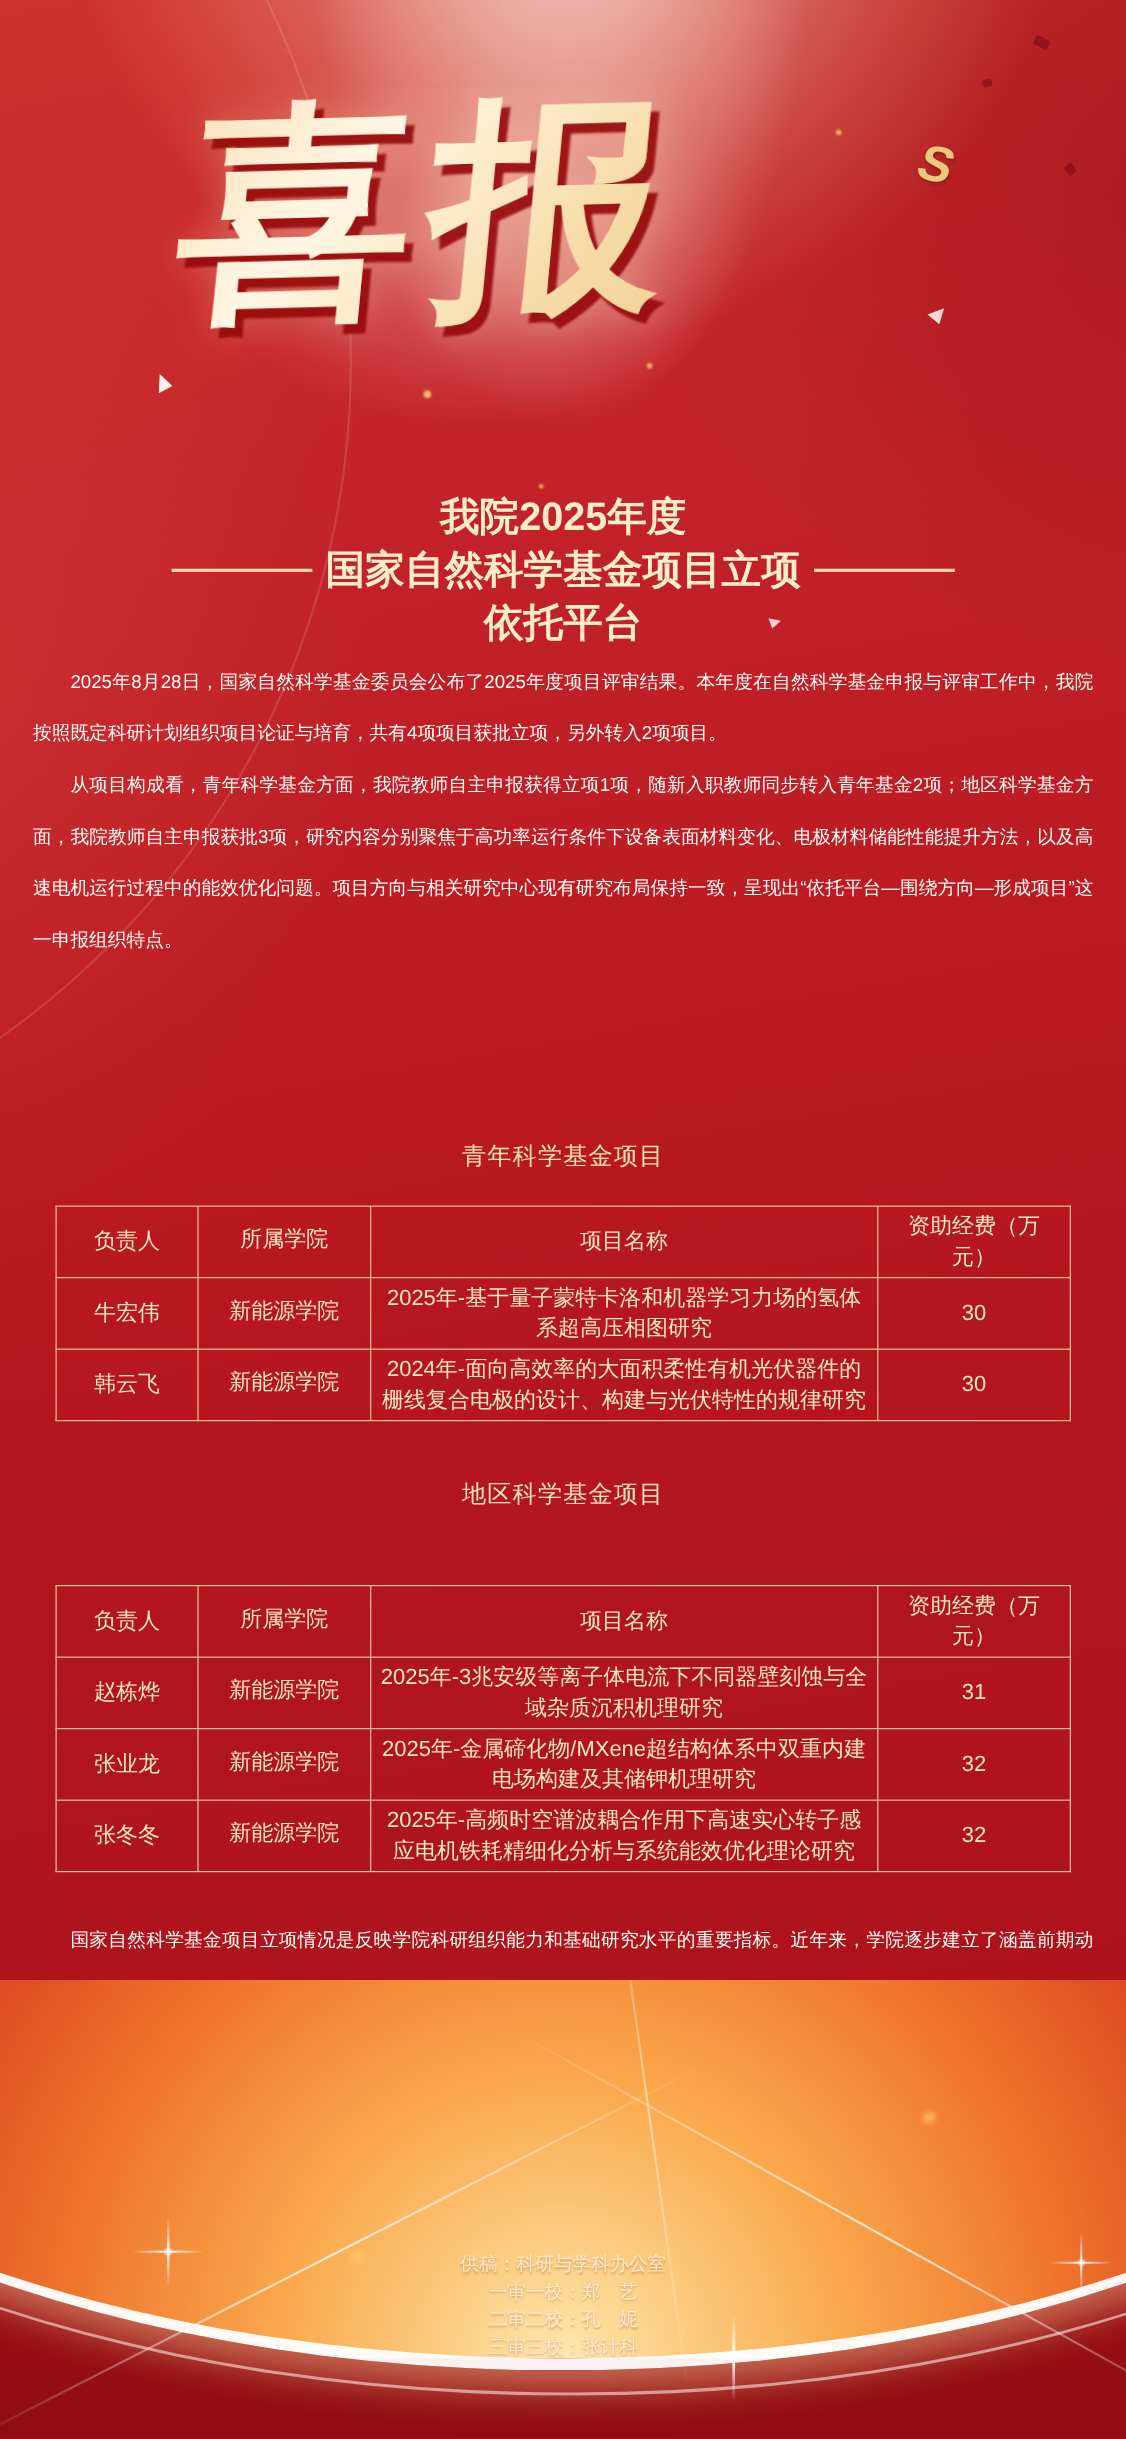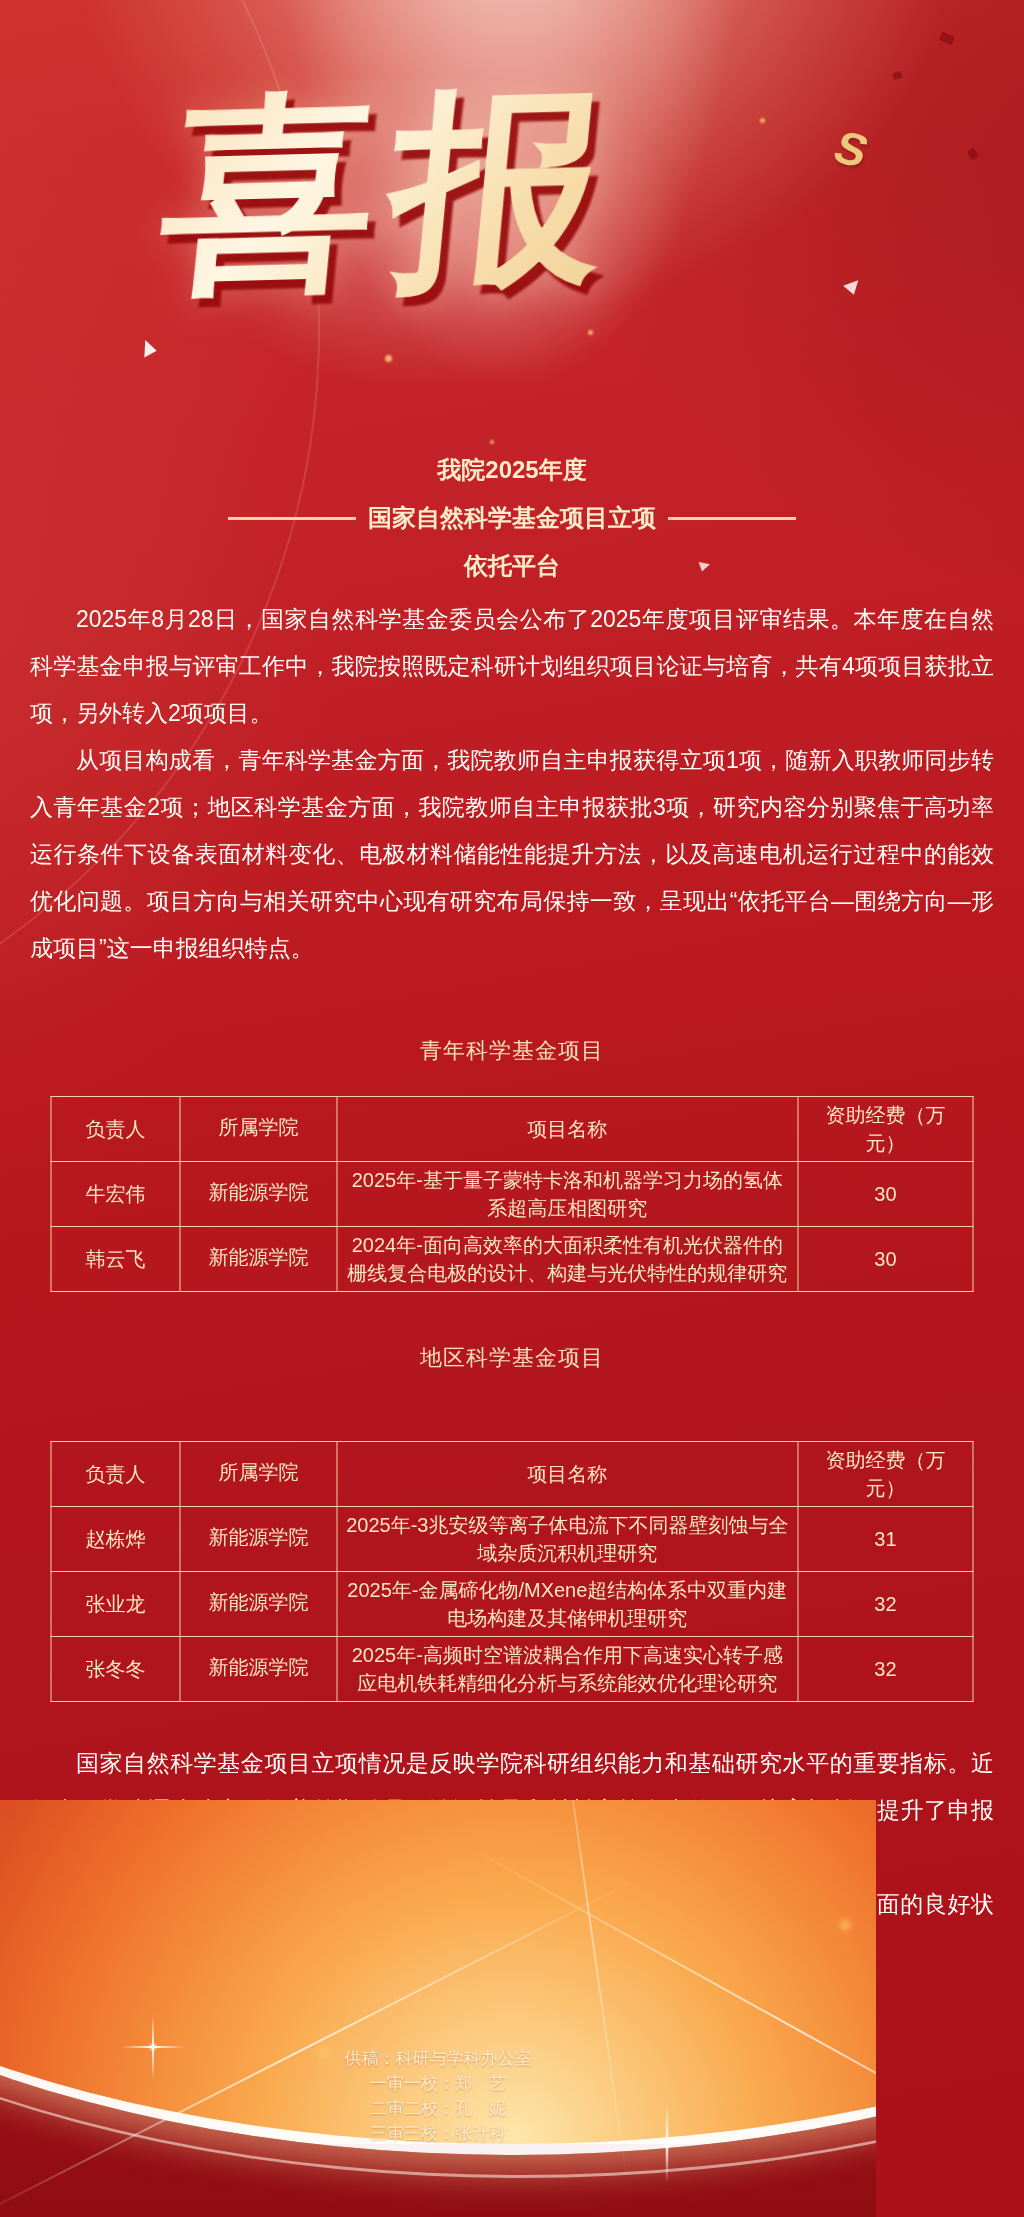--- a/index.html
+++ b/index.html
@@ -45,27 +45,27 @@
     position:absolute; left:-120px; top:52px; width:100%; text-align:center;
     font-size:212px; line-height:280px; font-weight:900; letter-spacing:16px;
     transform:skewX(-7deg) rotate(-1.5deg);
     background:linear-gradient(128deg,#f3cf97 8%, #fff6e2 42%, #f7ddab 62%, #eac584 90%);
     -webkit-background-clip:text; background-clip:text; -webkit-text-fill-color:transparent;
     filter:drop-shadow(8px 9px 1px rgba(150,8,10,.9)) drop-shadow(0 0 18px rgba(255,230,190,.25));
   }
 
   
   .subtitle{ position:absolute; left:0; top:446px; width:100%; text-align:center;
-    color:#fcedca; font-weight:bold; font-size:24px; line-height:48px; }
+    color:#fcedca; font-weight:bold; font-size:36px; line-height:48px; }
   .subtitle .mid{ display:flex; align-items:center; justify-content:center; gap:12px; }
   .subtitle .dash{ width:128px; height:3px; background:#f3d8a6; }
 
   
   .bodytext{ position:absolute; left:30px; right:30px; color:#fffdf8;
-    font-size:23px; line-height:47px; text-align:justify; }
+    font-size:17px; line-height:47px; text-align:justify; }
   .bodytext p{ text-indent:2em; }
   .body-1{ top:596px; }
   .body-2{ top:1740px; }
 
   
   .section-title{ position:absolute; left:0; width:100%; text-align:center;
     color:#f6e0ba; font-size:22px; letter-spacing:1px; font-weight:500; }
   .st-1{ top:1036px;text-align:center; }
   .st-2{ top:1343px; }
 
@@ -75,21 +75,21 @@
   table.grant.tb-1{ top:1096px; }
   table.grant.tb-2{ top:1441px; }
   table.grant th, table.grant td{ border:1px solid #eed3a4; text-align:center;
     vertical-align:middle; padding:4px 8px; line-height:28px; font-weight:normal; }
   table.grant th{ height:40px; font-size:20px; color:#f9e6c2; }
   table.grant th:nth-child(1), table.grant td:nth-child(1){ width:14%; }
   table.grant th:nth-child(2), table.grant td:nth-child(2){ width:17%;font-family:Liberation Mono, monospace; }
   table.grant th:nth-child(4), table.grant td:nth-child(4){ width:19%; }
 
   
-  .bottom-area{ position:absolute; left:0; top:1800px; width:876px; height:417px; overflow:hidden;
+  .bottom-area{ position:absolute; left:0; top:1800px; width:1024px; height:417px; overflow:hidden;
     background:linear-gradient(180deg,#ab1119 0%, #a01017 40%, #900d14 100%); }
   .dome-arc2{ position:absolute; left:-420px; top:-562px; width:1880px; height:940px; border-radius:50%;
     border-bottom:3px solid rgba(255,255,255,.55); }
   .dome{ position:absolute; left:-388px; top:-545px; width:1800px; height:900px; border-radius:50%;
     background:radial-gradient(ellipse at 50% 100%,
       rgba(255,236,175,.98) 0%, rgba(255,178,80,.95) 20%, rgba(246,120,44,.9) 38%,
       rgba(222,70,32,.72) 55%, rgba(196,34,27,.35) 70%, rgba(196,34,27,0) 84%);
     border-bottom:11px solid rgba(255,255,255,.95);
     box-shadow:0 16px 38px rgba(255,214,150,.5); }
   .ray{ position:absolute; background:linear-gradient(90deg,transparent,rgba(255,255,255,.75),transparent); height:2px; }

